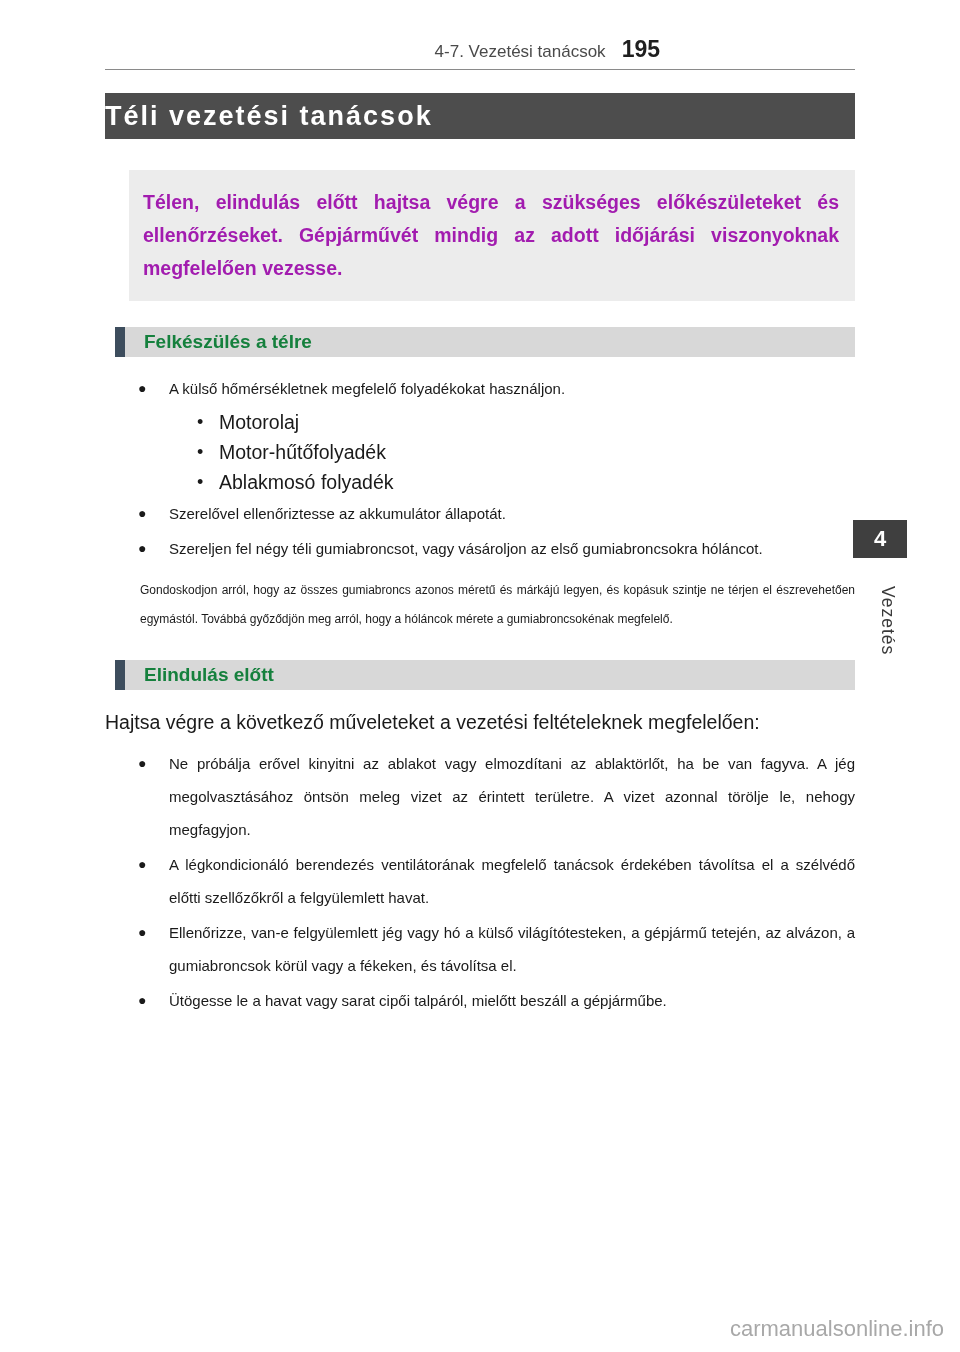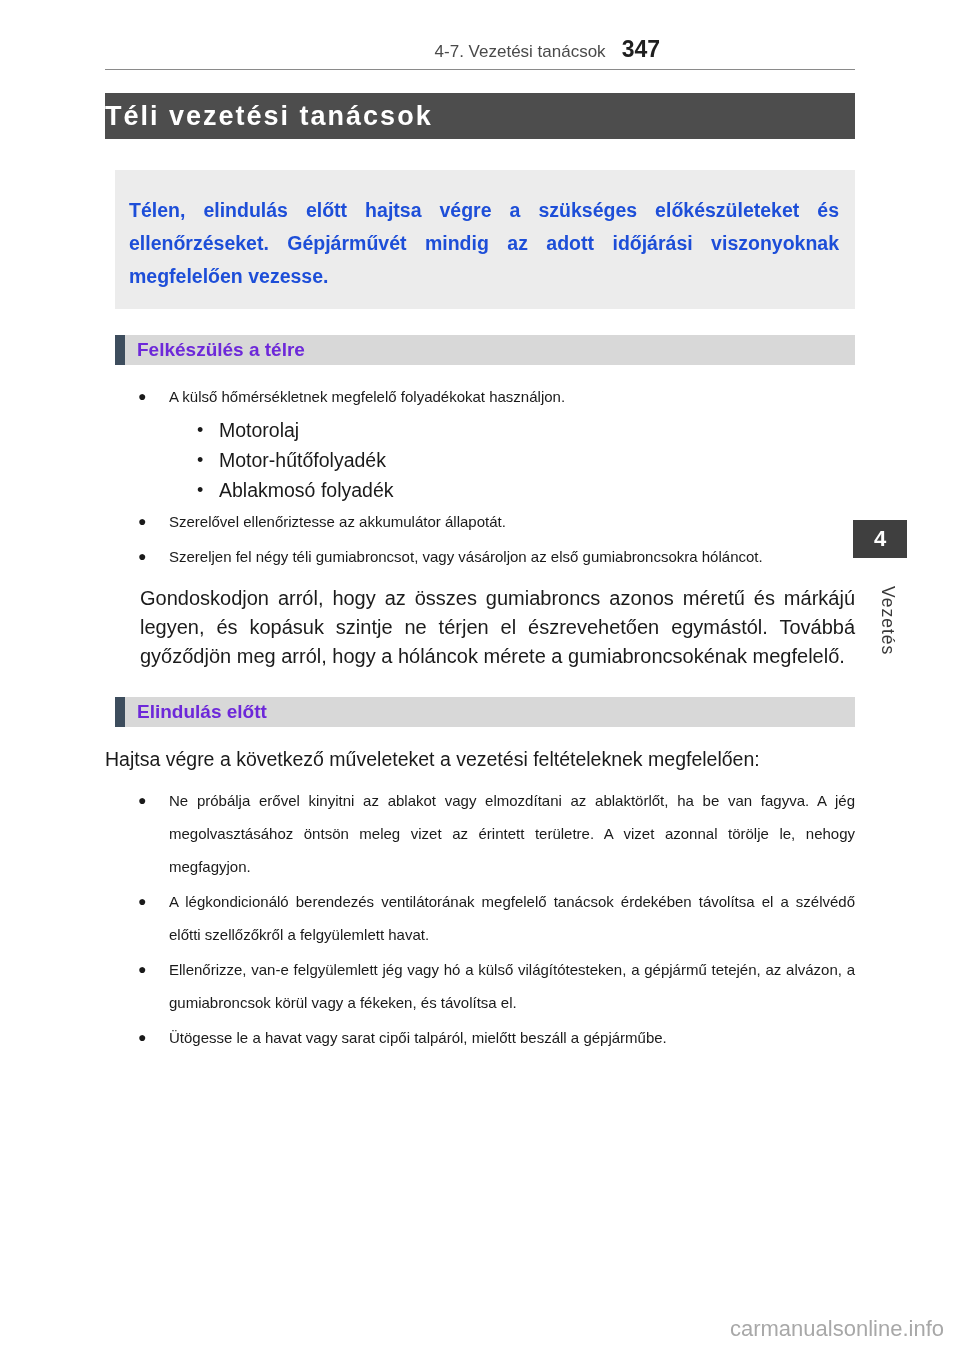--- a/index.html
+++ b/index.html
@@ -38,44 +38,44 @@
   .title-bar h1{
     margin:0;
     color:#ffffff;
     font-size:27px;
     font-weight:bold;
     letter-spacing:2px;
   }
 
   
   .intro-box{
-    margin:31px 0 0 10px;
+    margin:31px 0 0 24px;
     background:#ececec;
-    padding:24px 16px 16px 14px;
+    padding:16px 16px 16px 14px;
     font-weight:bold;
     font-size:19.5px;
     line-height:33px;
     text-align:justify;
-    color:#1d4ed8;
+    color:#a21caf;
   }
 
   
   .section-bar{
     margin:26px 0 0 10px;
     background:#d8d8d8;
     height:30px;
     display:flex;
     align-items:stretch;
   }
   .section-accent{width:10px;background:#3d4d5d;}
   .section-title{
     font-weight:bold;
     font-size:19px;
-    color:#6d28d9;
-    padding-left:12px;
+    color:#15803d;
+    padding-left:19px;
     align-self:center;
   }
 
   
   .bullets{margin-top:15px;}
   .bullet-item{display:flex;margin:0 0 2px 33px;}
   .bullet-glyph{
     flex:none;
     width:31px;
     font-size:14px;
@@ -88,21 +88,21 @@
     line-height:33px;
     text-align:justify;
   }
 
   .sub-item{display:flex;margin-left:92px;}
   .sub-glyph{flex:none;width:22px;font-size:18px;line-height:30px;}
   .sub-text{margin:0;font-size:19.5px;line-height:30px;}
 
   .note{
     margin:11px 0 0 35px;
-    font-size:20px;
+    font-size:12px;
     line-height:29px;
     text-align:justify;
     color:#1b1b1b;
   }
 
   .para{
     margin:16px 0 0 0;
     font-size:19.5px;
     line-height:33px;
     text-align:justify;
@@ -142,21 +142,21 @@
   }
 </style>
 </head>
 <body>
 
 <div class="page">
   <div class="content">
 
     <div class="header-row">
       <span class="section-crumb">4-7. Vezetési tanácsok</span>
-      <span class="page-num">347</span>
+      <span class="page-num">195</span>
     </div>
     <div class="header-rule"></div>
 
     <div class="title-bar">
       <h1>Téli vezetési tanácsok</h1>
     </div>
 
     <div class="intro-box">Télen, elindulás előtt hajtsa végre a szükséges előkészületeket és ellenőrzéseket. Gépjárművét mindig az adott időjárási viszonyoknak megfelelően vezesse.</div>
 
     <div class="section-bar">

